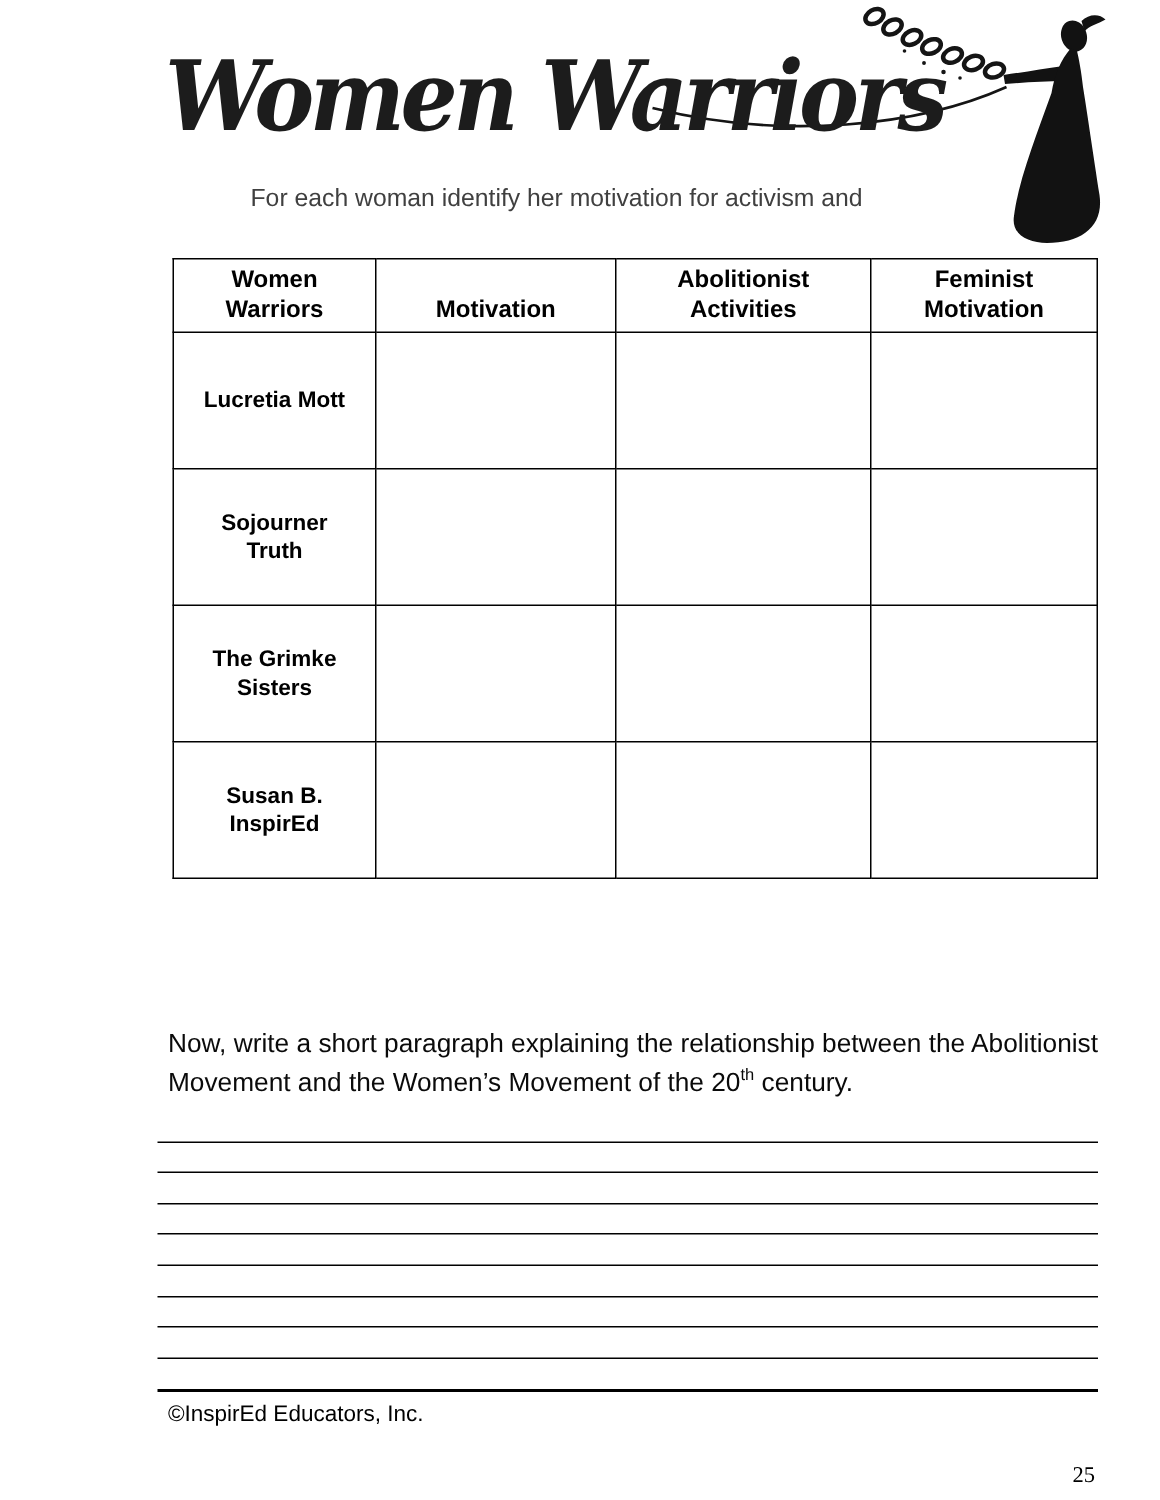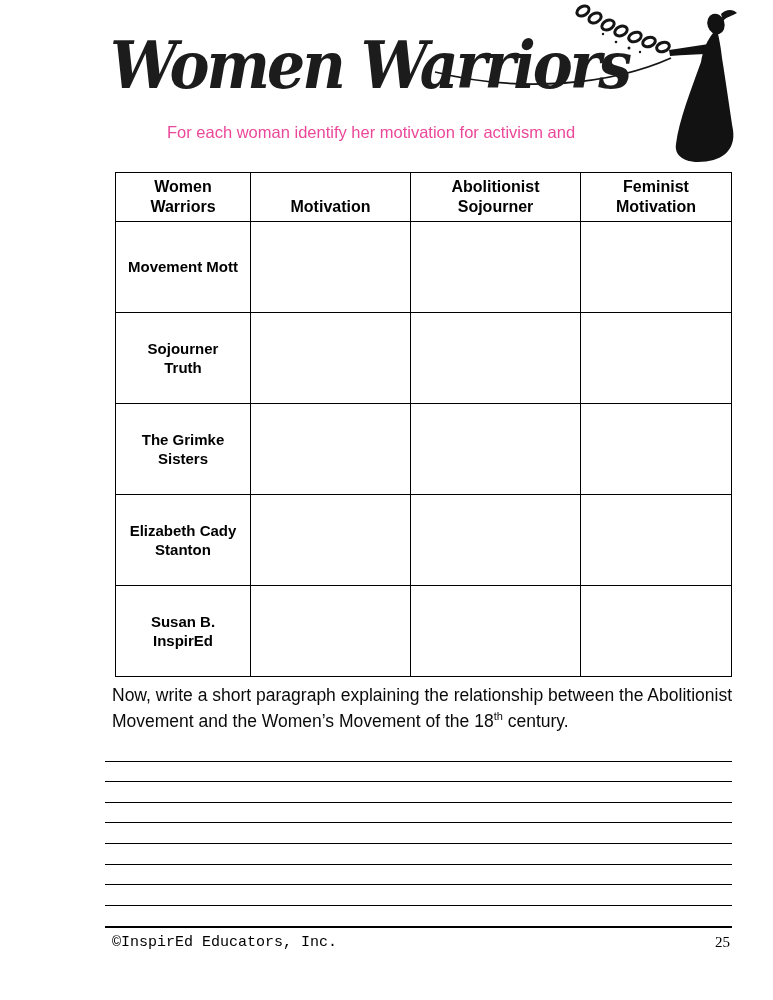--- a/index.html
+++ b/index.html
@@ -25,21 +25,21 @@
   }
 
   .illustration {
     position: absolute; top: 4px; right: 0;
     width: 340px; height: 160px;
     z-index: 1;
   }
 
   .instructions {
     position: absolute; left: 167px; top: 121px;
-    font-size: 16.5px; line-height: 1.38; color: #ec4899;
+    font-size: 16.5px; line-height: 1.38; color: #404040;
   }
 
   table.ww-table {
     position: absolute; left: 115px; top: 172px;
     width: 616px;
     border-collapse: collapse;
     table-layout: fixed;
   }
   .ww-table th, .ww-table td {
     border: 1.6px solid #000;
@@ -67,24 +67,24 @@
 
   .writing-lines { position: absolute; left: 105px; top: 741px; width: 627px; }
   .wline { height: 20.6px; border-bottom: 1.5px solid #000; }
 
   .footer-rule {
     position: absolute; left: 105px; top: 926px; width: 627px;
     border-top: 2px solid #000; height: 0;
   }
   .footer-copy {
     position: absolute; left: 112px; top: 934px;
-    font-family: Liberation Mono, monospace; font-size: 15px;
+    font-family: Liberation Sans, sans-serif; font-size: 15px;
   }
   .footer-page {
-    position: absolute; right: 43px; top: 934px;
+    position: absolute; right: 43px; top: 976px;
     font-family: "Liberation Serif", serif; font-size: 15px;
   }
 </style>
 </head>
 <body>
 
 <div class="page">
 
   <div class="title">Women Warriors</div>
 
@@ -121,59 +121,53 @@
     <colgroup>
       <col style="width:135px">
       <col style="width:160px">
       <col style="width:170px">
       <col style="width:151px">
     </colgroup>
     <thead>
       <tr>
         <th>Women Warriors</th>
         <th>Motivation</th>
-        <th>Abolitionist Sojourner</th>
+        <th>Abolitionist Activities</th>
         <th>Feminist Motivation</th>
       </tr>
     </thead>
     <tbody>
       <tr>
-        <td class="name-cell">Movement Mott</td>
+        <td class="name-cell">Lucretia Mott</td>
         <td></td>
         <td></td>
         <td></td>
       </tr>
       <tr>
         <td class="name-cell">Sojourner Truth</td>
         <td></td>
         <td></td>
         <td></td>
       </tr>
       <tr>
         <td class="name-cell">The Grimke Sisters</td>
         <td></td>
         <td></td>
         <td></td>
       </tr>
       <tr>
-        <td class="name-cell">Elizabeth Cady Stanton</td>
-        <td></td>
-        <td></td>
-        <td></td>
-      </tr>
-      <tr>
         <td class="name-cell">Susan B. InspirEd</td>
         <td></td>
         <td></td>
         <td></td>
       </tr>
     </tbody>
   </table>
 
-  <p class="prompt"><span>Now, write a short paragraph explaining the relationship between the Abolitionist Movement and the Women’s Movement of the 18</span><sup>th</sup><span> century.</span></p>
+  <p class="prompt"><span>Now, write a short paragraph explaining the relationship between the Abolitionist Movement and the Women’s Movement of the 20</span><sup>th</sup><span> century.</span></p>
 
   <div class="writing-lines">
     <div class="wline"></div>
     <div class="wline"></div>
     <div class="wline"></div>
     <div class="wline"></div>
     <div class="wline"></div>
     <div class="wline"></div>
     <div class="wline"></div>
     <div class="wline"></div>

